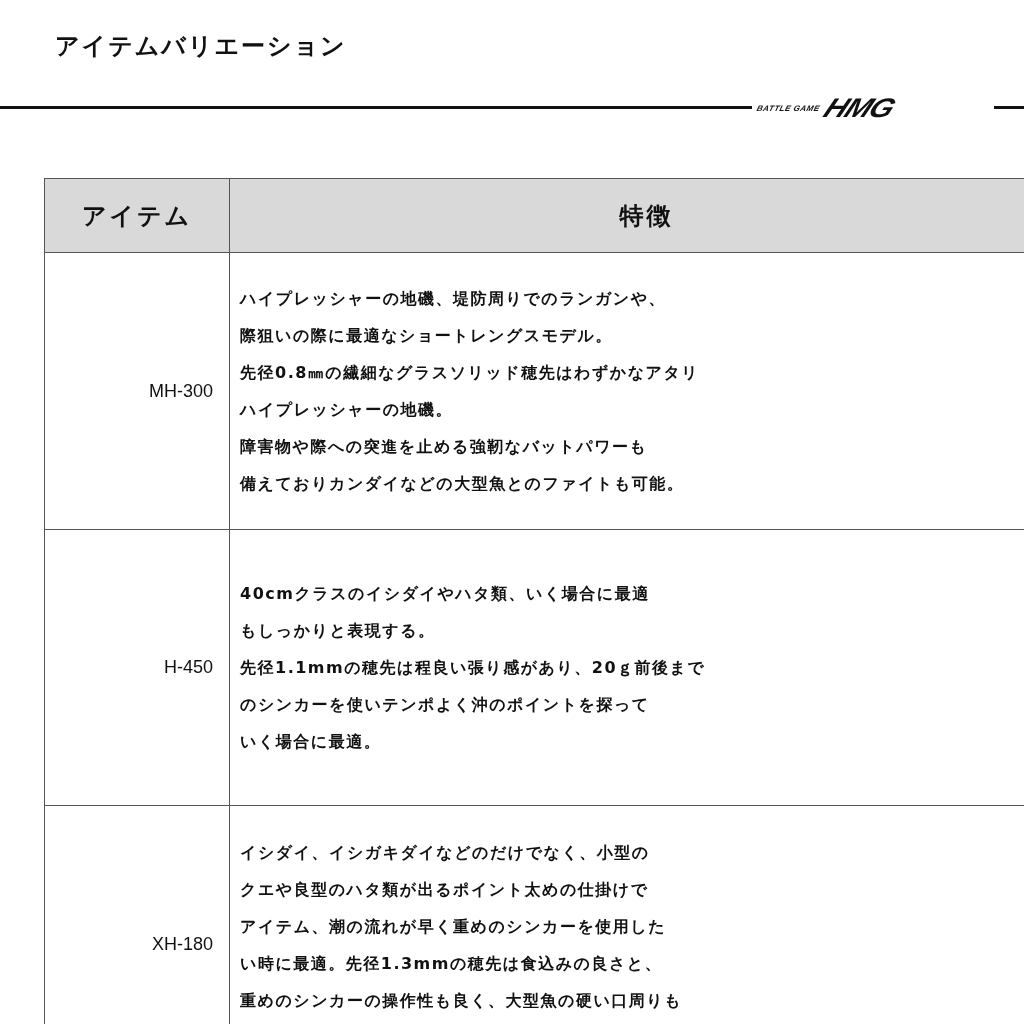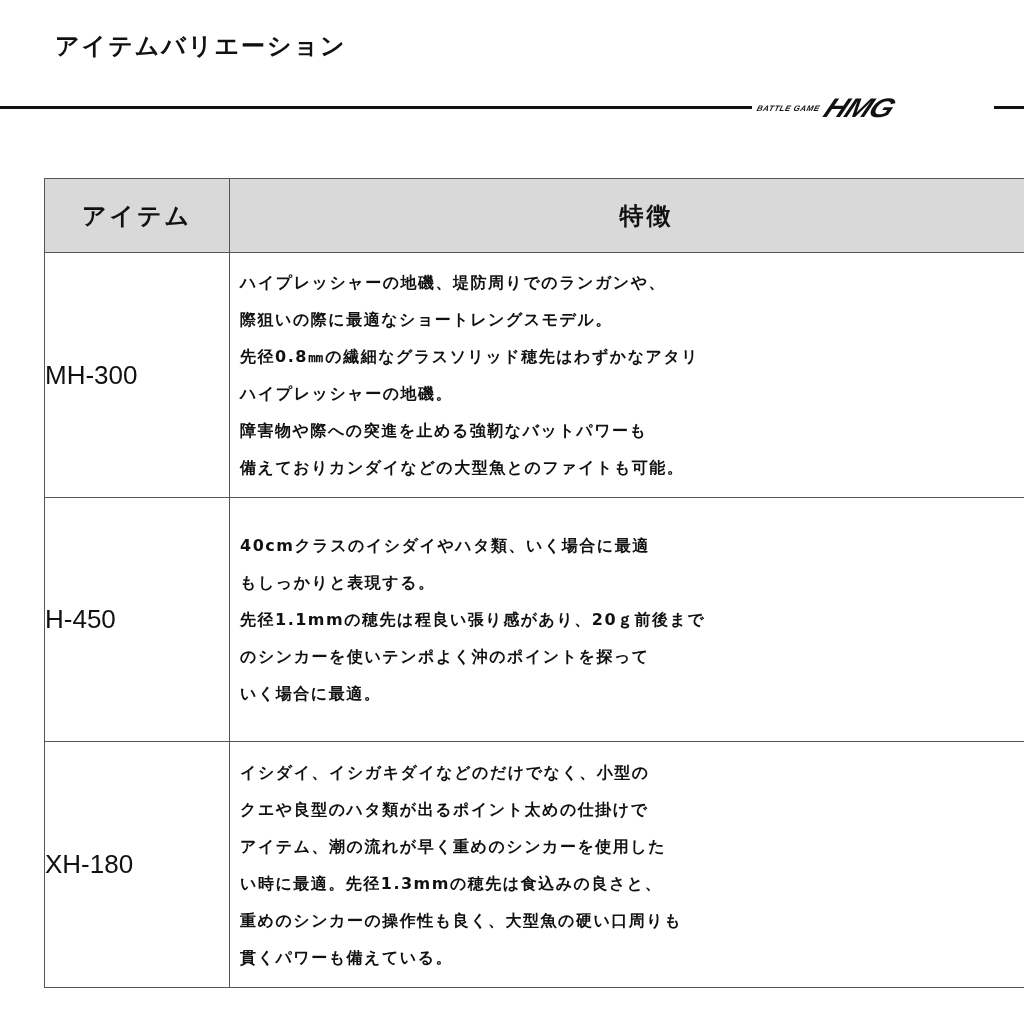--- a/index.html
+++ b/index.html
@@ -12,22 +12,22 @@
   .logo { position:absolute; left:757px; top:90px; width:236px; height:36px; display:flex; align-items:center; }
   .logo-small { font-family:"Liberation Sans", sans-serif; font-size:8px; font-weight:bold; font-style:italic;
                 letter-spacing:0.5px; margin-right:6px; transform:skewX(-15deg); }
   .logo-big { font-family:"Liberation Sans", sans-serif; font-size:30px; font-weight:bold; font-style:italic;
               letter-spacing:-1px; transform:skewX(-25deg) scaleY(0.9); }
   table.items { position:absolute; left:44px; top:178px; width:1020px; border-collapse:collapse; }
   table.items th, table.items td { border:1.5px solid #555; }
   table.items thead th { background:#d9d9d9; height:73px; font-size:24px; font-weight:bold;
                          letter-spacing:3px; text-align:center; padding:0; }
   th.col-item { width:184px; }
-  td.item-name { text-align:left; font-family:"Liberation Sans", sans-serif; font-size:26px;
-                 vertical-align:middle; padding:0; }
+  td.item-name { text-align:right; font-family:"Liberation Sans", sans-serif; font-size:18px;
+                 vertical-align:middle; padding:16px; }
   td.item-desc { padding:0 8px 0 10px; vertical-align:middle; font-size:16px; font-weight:bold;
                  line-height:37px; letter-spacing:1.5px; white-space:nowrap; }
   tr.row-1 td { height:244px; }
   tr.row-2 td { height:243px; }
   tr.row-3 td { height:245px; }
   .line { display:block; }
 </style>
 </head>
 <body>
 

